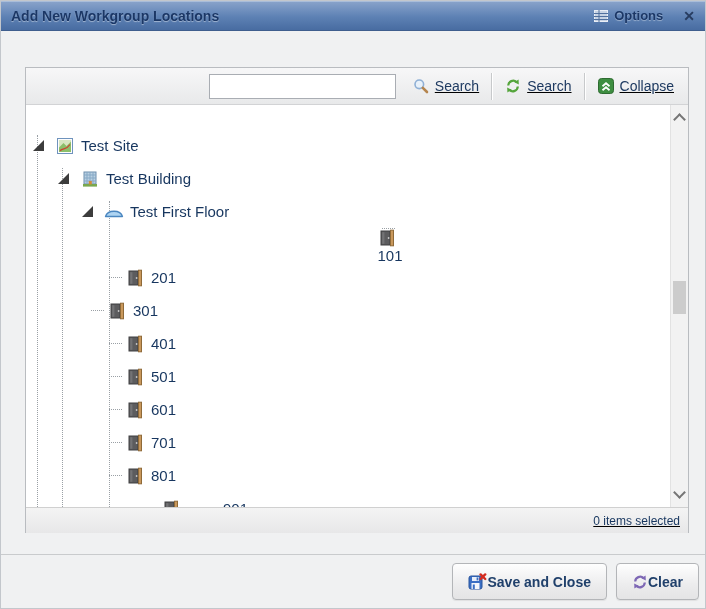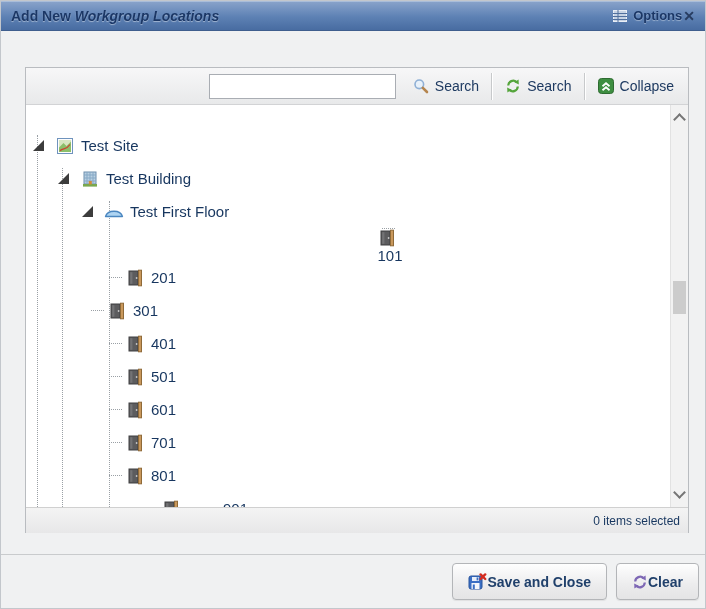--- a/index.html
+++ b/index.html
@@ -4,28 +4,28 @@
 <style>
   html,body{margin:0;padding:0;}
   body{font-family:"Liberation Sans",sans-serif;background:#e7e9eb;}
   .dialog{position:relative;width:706px;height:609px;background:#f0f1f2;
     border:1px solid #c3c7cc;box-sizing:border-box;overflow:hidden;}
   
   .titlebar{height:30px;background:linear-gradient(to bottom,#8aa4cb 0%,#5d81b4 55%,#486ca1 100%);
     border-bottom:1px solid #3f5e8e;box-shadow:inset 0 1px 0 #a9bdd9;
     display:flex;align-items:center;padding:0 10px;box-sizing:border-box;}
   .title{font-size:14px;font-weight:bold;color:#1b3766;text-shadow:0 1px 1px rgba(255,255,255,.45);white-space:pre;}
-  .title .em{font-style:italic;}
-  .titlebar-right{margin-left:auto;display:flex;align-items:center;gap:1px;}
+  .title .em{}
+  .titlebar-right{margin-left:auto;display:flex;align-items:center;gap:20px;}
   .options-btn{display:flex;align-items:center;gap:6px;font-size:13px;font-weight:bold;
     color:#1b3766;text-shadow:0 1px 1px rgba(255,255,255,.4);cursor:pointer;}
   .close-btn{font-size:14px;font-weight:bold;color:#273c60;cursor:pointer;line-height:1;}
   
   .panel{position:absolute;left:24px;top:66px;width:664px;height:466px;background:#fff;
-    border:1px solid #b9bcc0;box-sizing:border-box;}
+    border:1px solid #b9bcc0;box-sizing:border-box;text-decoration:underline;}
   .toolbar{height:37px;background:linear-gradient(to bottom,#f7f7f8,#e8e9ea);
     border-bottom:1px solid #d2d3d5;display:flex;align-items:center;justify-content:flex-end;
     padding-right:6px;box-sizing:border-box;}
   .search-input{width:187px;height:25px;border:1px solid #a9adb3;background:#fff;
     font-size:13px;padding:0 5px;margin-right:9px;box-sizing:border-box;font-family:inherit;}
   .tb-btn{display:flex;align-items:center;gap:6px;color:#1e3a61;font-size:14px;
     padding:4px 8px;border-radius:3px;cursor:pointer;}
   .tb-sep{width:1px;height:27px;background:#c7c9cb;border-right:1px solid #ffffff;margin:0 4px;}
   
   .tree-wrap{position:relative;height:402px;background:#fff;overflow:hidden;}

